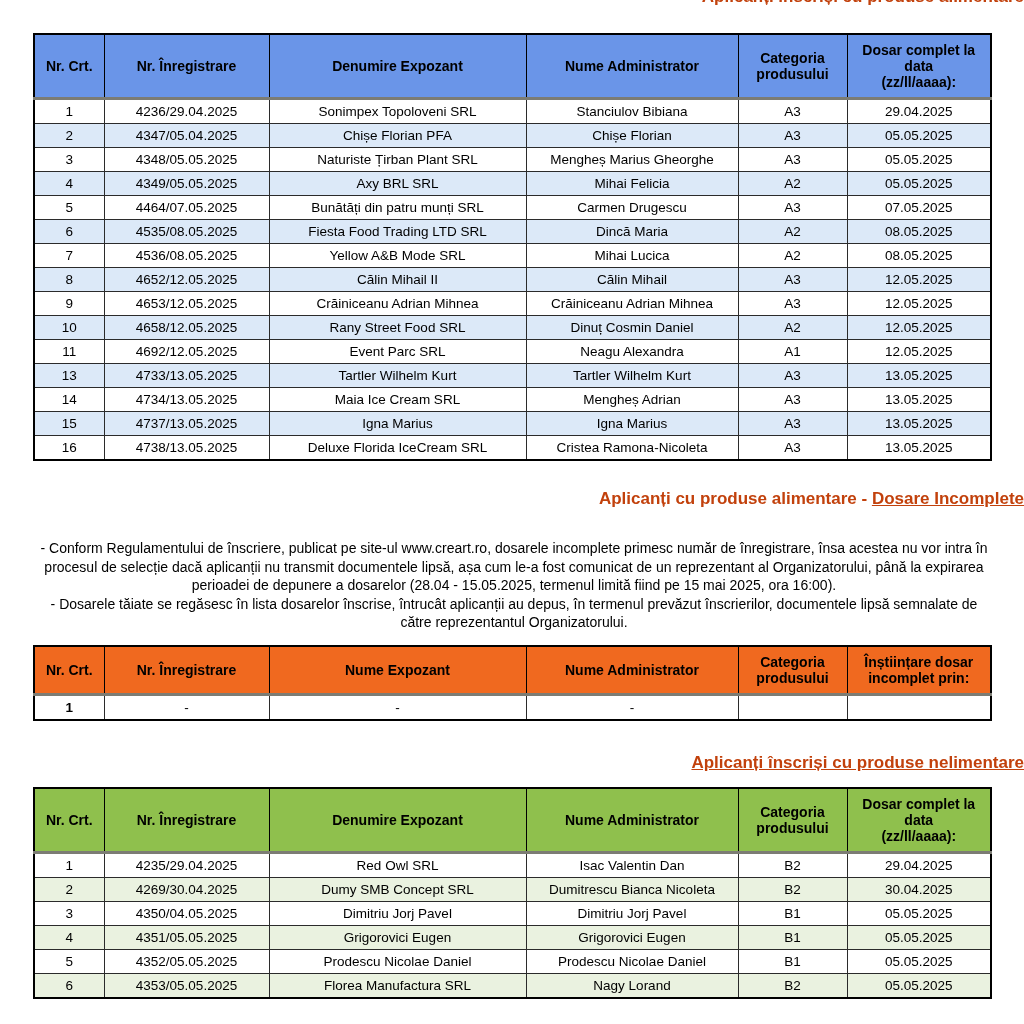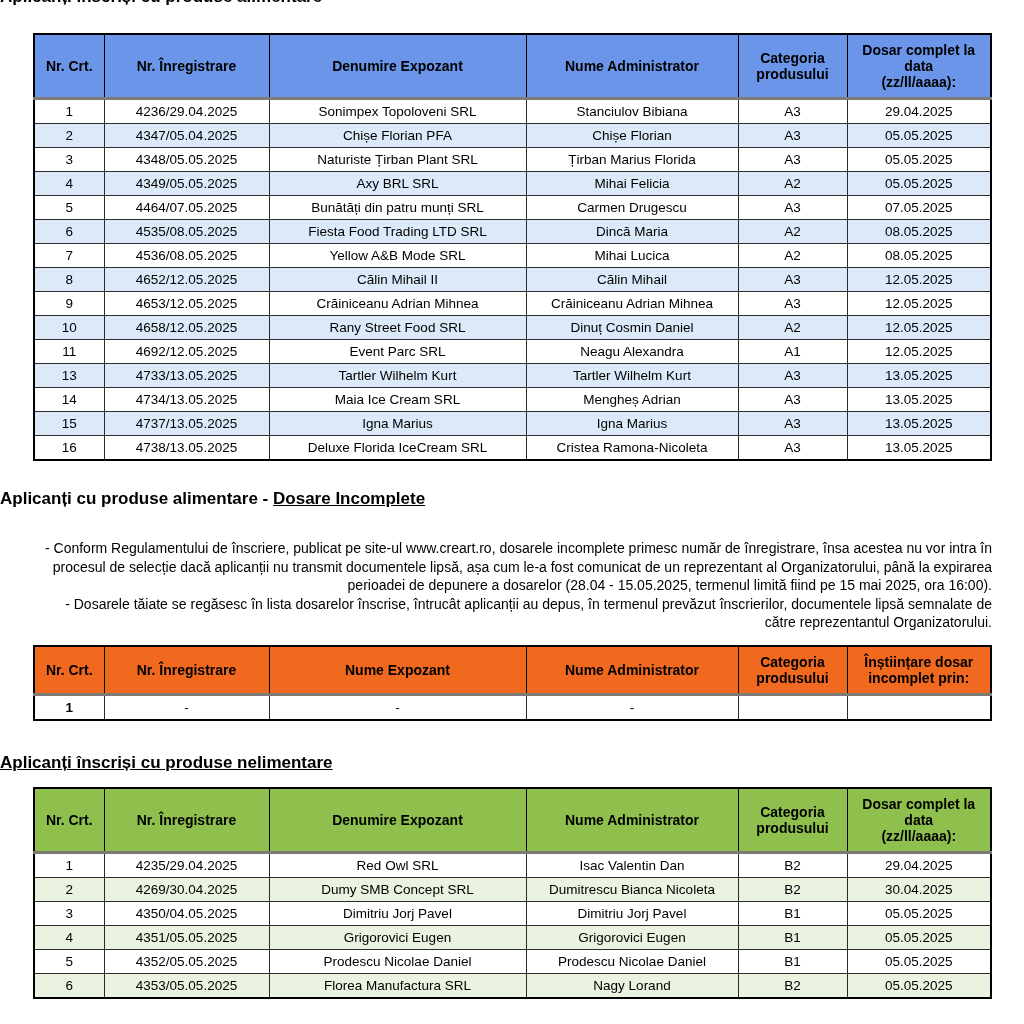--- a/index.html
+++ b/index.html
@@ -1,26 +1,26 @@
 <!DOCTYPE html>
 <html><head>
 <meta charset="utf-8">
 <style>
   html,body { margin:0; padding:0; background:#ffffff; }
   body { font-family:"Liberation Sans", sans-serif; color:#000; }
   .page { position:relative; width:1024px; height:1024px; overflow:hidden; background:#fff; }
 
-  .title { font-weight:bold; font-size:17px; line-height:20px; text-align:left; color:#000000; }
+  .title { font-weight:bold; font-size:17px; line-height:20px; text-align:right; color:#c2410c; }
   .title-top { margin:-13px 0 0 0; }
   .section-title { margin:28px 0 0 0; }
   .section-title-3 { margin:32px 0 0 0;text-decoration:underline; }
   .u { text-decoration:underline; }
 
   .notes { margin:30px 32px 0 36px; }
-  .notes p { margin:0; font-size:14px; line-height:18.5px; text-align:right; }
+  .notes p { margin:0; font-size:14px; line-height:18.5px; text-align:center; }
   .notes p + p { }
 
   table { border-collapse:collapse; table-layout:fixed; margin-left:33px; width:957px;
           border:2px solid #000; }
   .tbl-1 { margin-top:26px; }
   .tbl-2 { margin-top:13px; }
   .tbl-3 { margin-top:14px; }
 
   th { font-size:14px; font-weight:bold; text-align:center; vertical-align:middle;
        white-space:pre-line; border:1px solid #000; padding:7px 2px; line-height:16px; }
@@ -83,21 +83,21 @@
           <td>4347/05.04.2025</td>
           <td>Chișe Florian PFA</td>
           <td>Chișe Florian</td>
           <td>A3</td>
           <td>05.05.2025</td>
         </tr>
         <tr>
           <td>3</td>
           <td>4348/05.05.2025</td>
           <td>Naturiste Țirban Plant SRL</td>
-          <td>Țirban Marius Florida</td>
+          <td>Mengheș Marius Gheorghe</td>
           <td>A3</td>
           <td>05.05.2025</td>
         </tr>
         <tr>
           <td>4</td>
           <td>4349/05.05.2025</td>
           <td>Axy BRL SRL</td>
           <td>Mihai Felicia</td>
           <td>A2</td>
           <td>05.05.2025</td>

